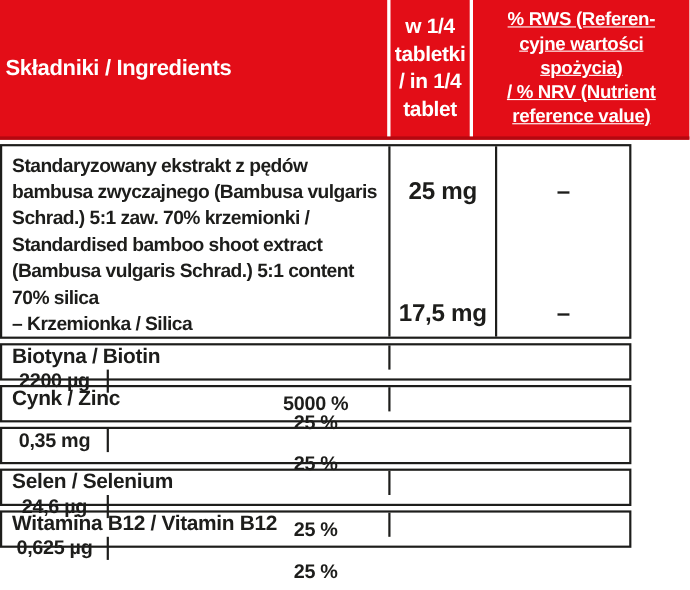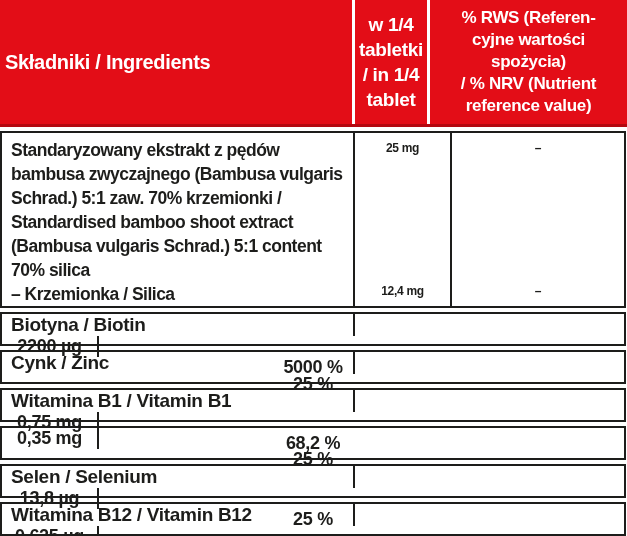--- a/index.html
+++ b/index.html
@@ -23,38 +23,38 @@
     box-sizing:border-box;
     width:627px;height:127px;
     background:var(--red);
     color:#fff;
     display:flex;
     border-bottom:3px solid var(--red-dark);
   }
   .th{box-sizing:border-box;display:flex;align-items:center;justify-content:center;text-align:center;white-space:pre-line;}
   .th-1{width:355px;border-right:3px solid #fff;justify-content:flex-start;text-align:left;padding-left:5px;font-size:20px;}
   .th-2{width:75px;border-right:3px solid #fff;font-size:19px;line-height:25px;}
-  .th-3{flex:1;font-size:17px;line-height:22px;padding:0 4px;}
+  .th-3{flex:1;font-size:17px;line-height:22px;padding:0 4px;text-decoration:underline;}
   
   .row{
     box-sizing:border-box;
-    width:626px;
+    width:574px;
     margin-top:4px;
     border:2px solid var(--ink);
     display:flex;
   }
   .cell{box-sizing:border-box;}
   .c1{width:353px;border-right:2px solid var(--ink);display:flex;align-items:center;padding-left:9px;font-size:19px;}
   .c2{width:97px;border-right:2px solid var(--ink);display:flex;align-items:center;justify-content:center;font-size:19px;}
   .c3{flex:1;display:flex;align-items:center;justify-content:center;font-size:19px;}
   .row-tall{height:177px;}
   .row-tall .c1{align-items:flex-start;padding-top:5px;font-size:17.5px;line-height:24px;white-space:pre-line;letter-spacing:-0.5px;}
   .row-tall .c2,.row-tall .c3{
     flex-direction:column;justify-content:space-between;
-    padding-top:8px;padding-bottom:8px;font-size:12px;
+    padding-top:28px;padding-bottom:8px;font-size:22px;
   }
   .row-small{height:34px;flex-direction:column;}
   .c2,.c3{font-size:18px;}
 </style>
 </head>
 <body>
 
 <div class="sheet">
 
   <div class="thead">
@@ -73,53 +73,48 @@
   <div class="row row-tall">
     <div class="cell c1">Standaryzowany ekstrakt z pędów
 bambusa zwyczajnego (Bambusa vulgaris
 Schrad.) 5:1 zaw. 70% krzemionki /
 Standardised bamboo shoot extract
 (Bambusa vulgaris Schrad.) 5:1 content
 70% silica
 – Krzemionka / Silica</div>
     <div class="cell c2">
       <span>25 mg</span>
-      <span>12,4 mg</span>
+      <span>17,5 mg</span>
     </div>
     <div class="cell c3">
       <span>–</span>
       <span>–</span>
     </div>
   </div>
 
   <div class="row row-small">
     <div class="cell c1">Biotyna / Biotin</div>
     <div class="cell c2">2200 µg</div>
     <div class="cell c3">5000 %</div>
   </div>
 
   <div class="row row-small">
     <div class="cell c1">Cynk / Zinc</div>
     <div class="cell c3">25 %</div>
   </div>
 
-  <div class="row row-small">
-    <div class="cell c1">Witamina B1 / Vitamin B1</div>
-    <div class="cell c2">0,75 mg</div>
-    <div class="cell c3">68,2 %</div>
-  </div>
 
   <div class="row row-small">
     <div class="cell c2">0,35 mg</div>
     <div class="cell c3">25 %</div>
   </div>
 
   <div class="row row-small">
     <div class="cell c1">Selen / Selenium</div>
-    <div class="cell c2">13,8 µg</div>
+    <div class="cell c2">24,6 µg</div>
     <div class="cell c3">25 %</div>
   </div>
 
   <div class="row row-small">
     <div class="cell c1">Witamina B12 / Vitamin B12</div>
     <div class="cell c2">0,625 µg</div>
     <div class="cell c3">25 %</div>
   </div>
 
 </div>

